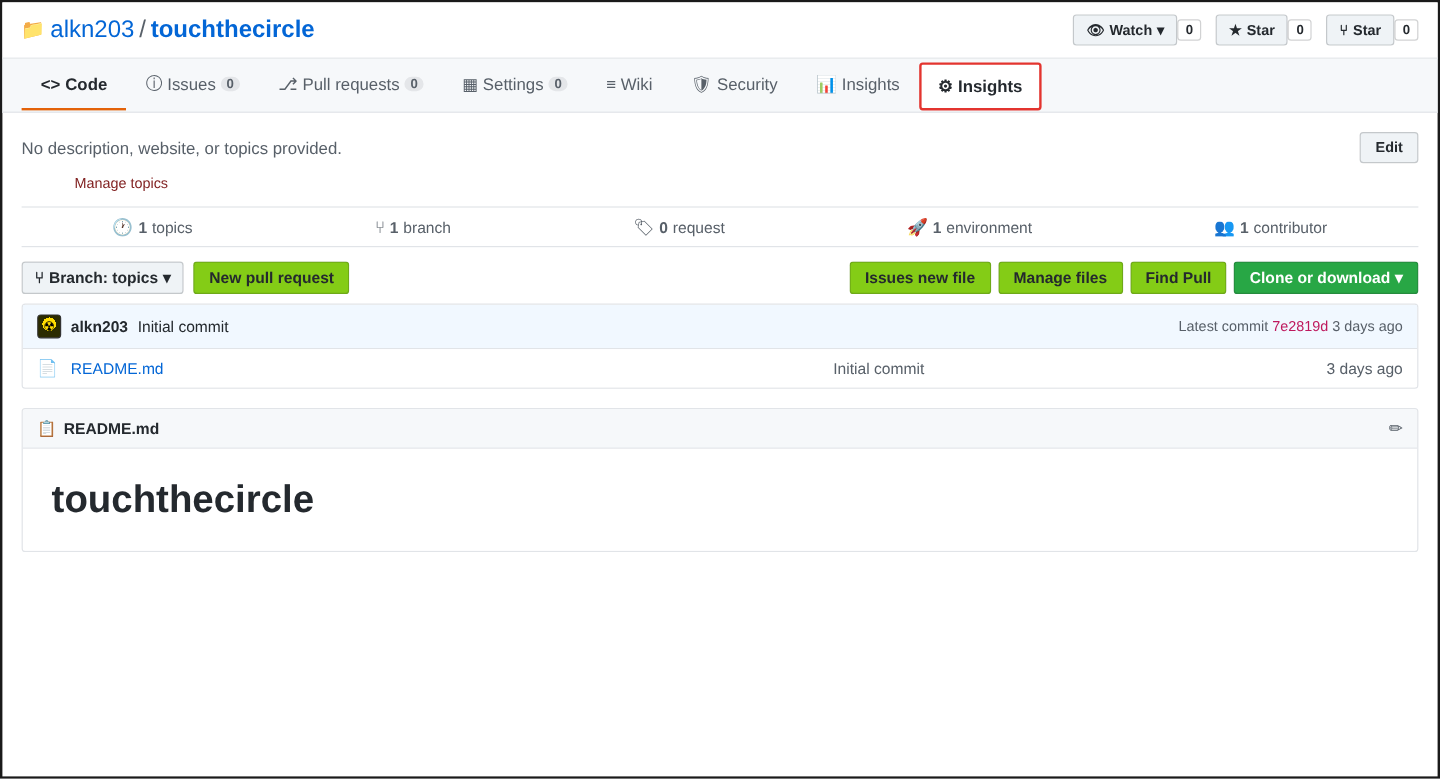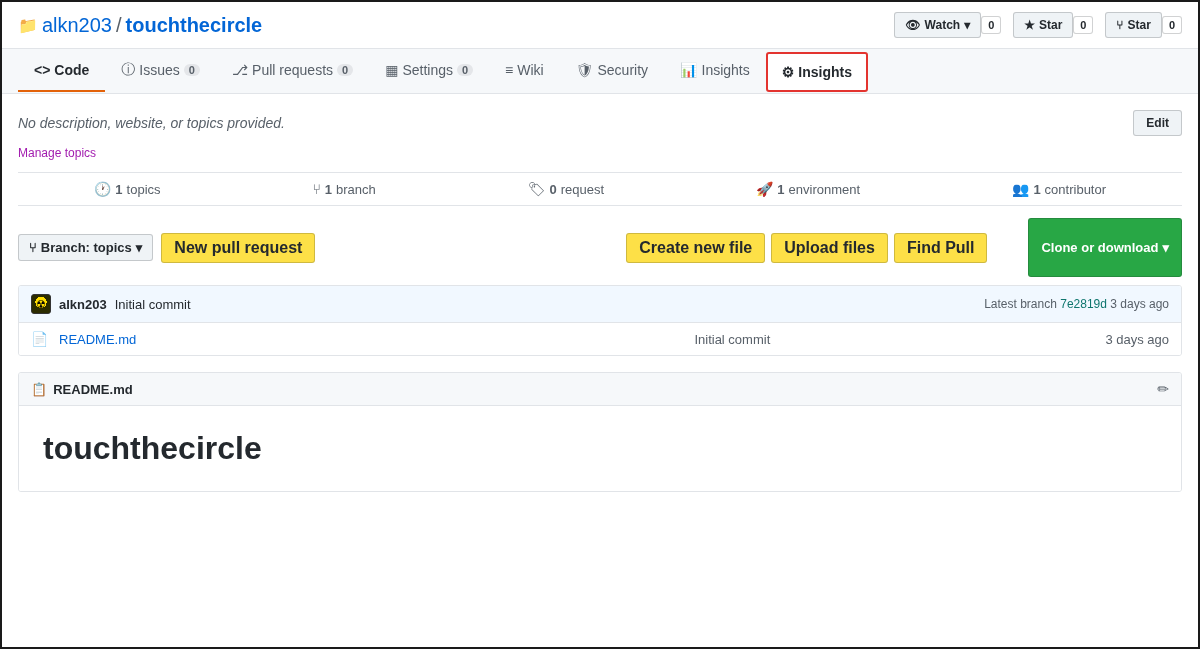--- a/index.html
+++ b/index.html
@@ -132,39 +132,39 @@
       padding: 16px;
       flex: 1;
     }
     .repo-description {
       display: flex;
       align-items: center;
       justify-content: space-between;
       margin-bottom: 8px;
     }
     .description-text {
-      font-style: italic;
       color: #586069;
       font-size: 14px;
     }
     .edit-btn {
       padding: 5px 12px;
       font-size: 12px;
       font-weight: 600;
       color: #24292e;
       background: #eff3f6;
       border: 1px solid rgba(27,31,35,0.2);
       border-radius: 3px;
       cursor: pointer;
     }
     .manage-topics {
-      color: #a21caf;
+      color: #7f1d1d;
       font-size: 12px;
       text-decoration: none;
       cursor: pointer;
+      margin-left: 44px;
     }
     
     .stats-bar {
       display: flex;
       align-items: center;
       justify-content: space-around;
       padding: 8px 0;
       border-top: 1px solid #e1e4e8;
       border-bottom: 1px solid #e1e4e8;
       margin: 12px 0;
@@ -205,41 +205,40 @@
       font-size: 13px;
       font-weight: 600;
       color: #24292e;
       background: #eff3f6;
       border: 1px solid rgba(27,31,35,0.2);
       border-radius: 3px;
       cursor: pointer;
     }
     .btn-default {
       padding: 5px 12px;
-      font-size: 16px;
-      font-weight: 600;
-      color: #24292e;
-      background: #fde047;
+      font-size: 13px;
+      font-weight: 600;
+      color: #24292e;
+      background: #84cc16;
       border: 1px solid rgba(27,31,35,0.2);
       border-radius: 3px;
       cursor: pointer;
     }
     .btn-primary {
       display: inline-flex;
       align-items: center;
       gap: 4px;
-      padding: 21px 12px;
+      padding: 5px 12px;
       font-size: 13px;
       font-weight: 600;
       color: #fff;
       background: #28a745;
       border: 1px solid rgba(27,31,35,0.2);
       border-radius: 3px;
       cursor: pointer;
-      margin-left: 35px;
     }
     
     .file-list {
       border: 1px solid #e1e4e8;
       border-radius: 3px;
       overflow: hidden;
     }
     .commit-info-row {
       display: flex;
       align-items: center;
@@ -287,21 +286,21 @@
     }
     .commit-msg {
       color: #24292e;
       font-size: 13px;
     }
     .commit-right {
       font-size: 12px;
       color: #586069;
     }
     .commit-right a {
-      color: #0f766e;
+      color: #be185d;
       text-decoration: none;
     }
     .file-row {
       display: flex;
       align-items: center;
       padding: 8px 12px;
       border-bottom: 1px solid #e1e4e8;
       background: #fff;
     }
     .file-row:last-child { border-bottom: none; }
@@ -487,43 +486,43 @@
     <div class="file-toolbar">
       <div class="toolbar-left">
         <div class="branch-select">
           <span>⑂</span>
           <span>Branch: topics</span>
           <span>▾</span>
         </div>
         <button class="btn-default">New pull request</button>
       </div>
       <div class="toolbar-right">
-        <button class="btn-default">Create new file</button>
-        <button class="btn-default">Upload files</button>
+        <button class="btn-default">Issues new file</button>
+        <button class="btn-default">Manage files</button>
         <button class="btn-default">Find Pull</button>
         <button class="btn-primary">
           <span>Clone or download</span>
           <span>▾</span>
         </button>
       </div>
     </div>
 
     
     <div class="file-list">
 
       <div class="commit-info-row">
         <div class="commit-left">
           <div class="avatar-img">
             <div class="avatar-symbol"></div>
           </div>
           <span class="commit-author">alkn203</span>
           <span class="commit-msg">Initial commit</span>
         </div>
         <div class="commit-right">
-          <span>Latest branch</span>
+          <span>Latest commit</span>
           <a>7e2819d</a>
           <span>3 days ago</span>
         </div>
       </div>
 
       <div class="file-row">
         <div class="file-icon">📄</div>
         <a class="file-name">README.md</a>
         <span class="file-commit-msg">Initial commit</span>
         <span class="file-age">3 days ago</span>

